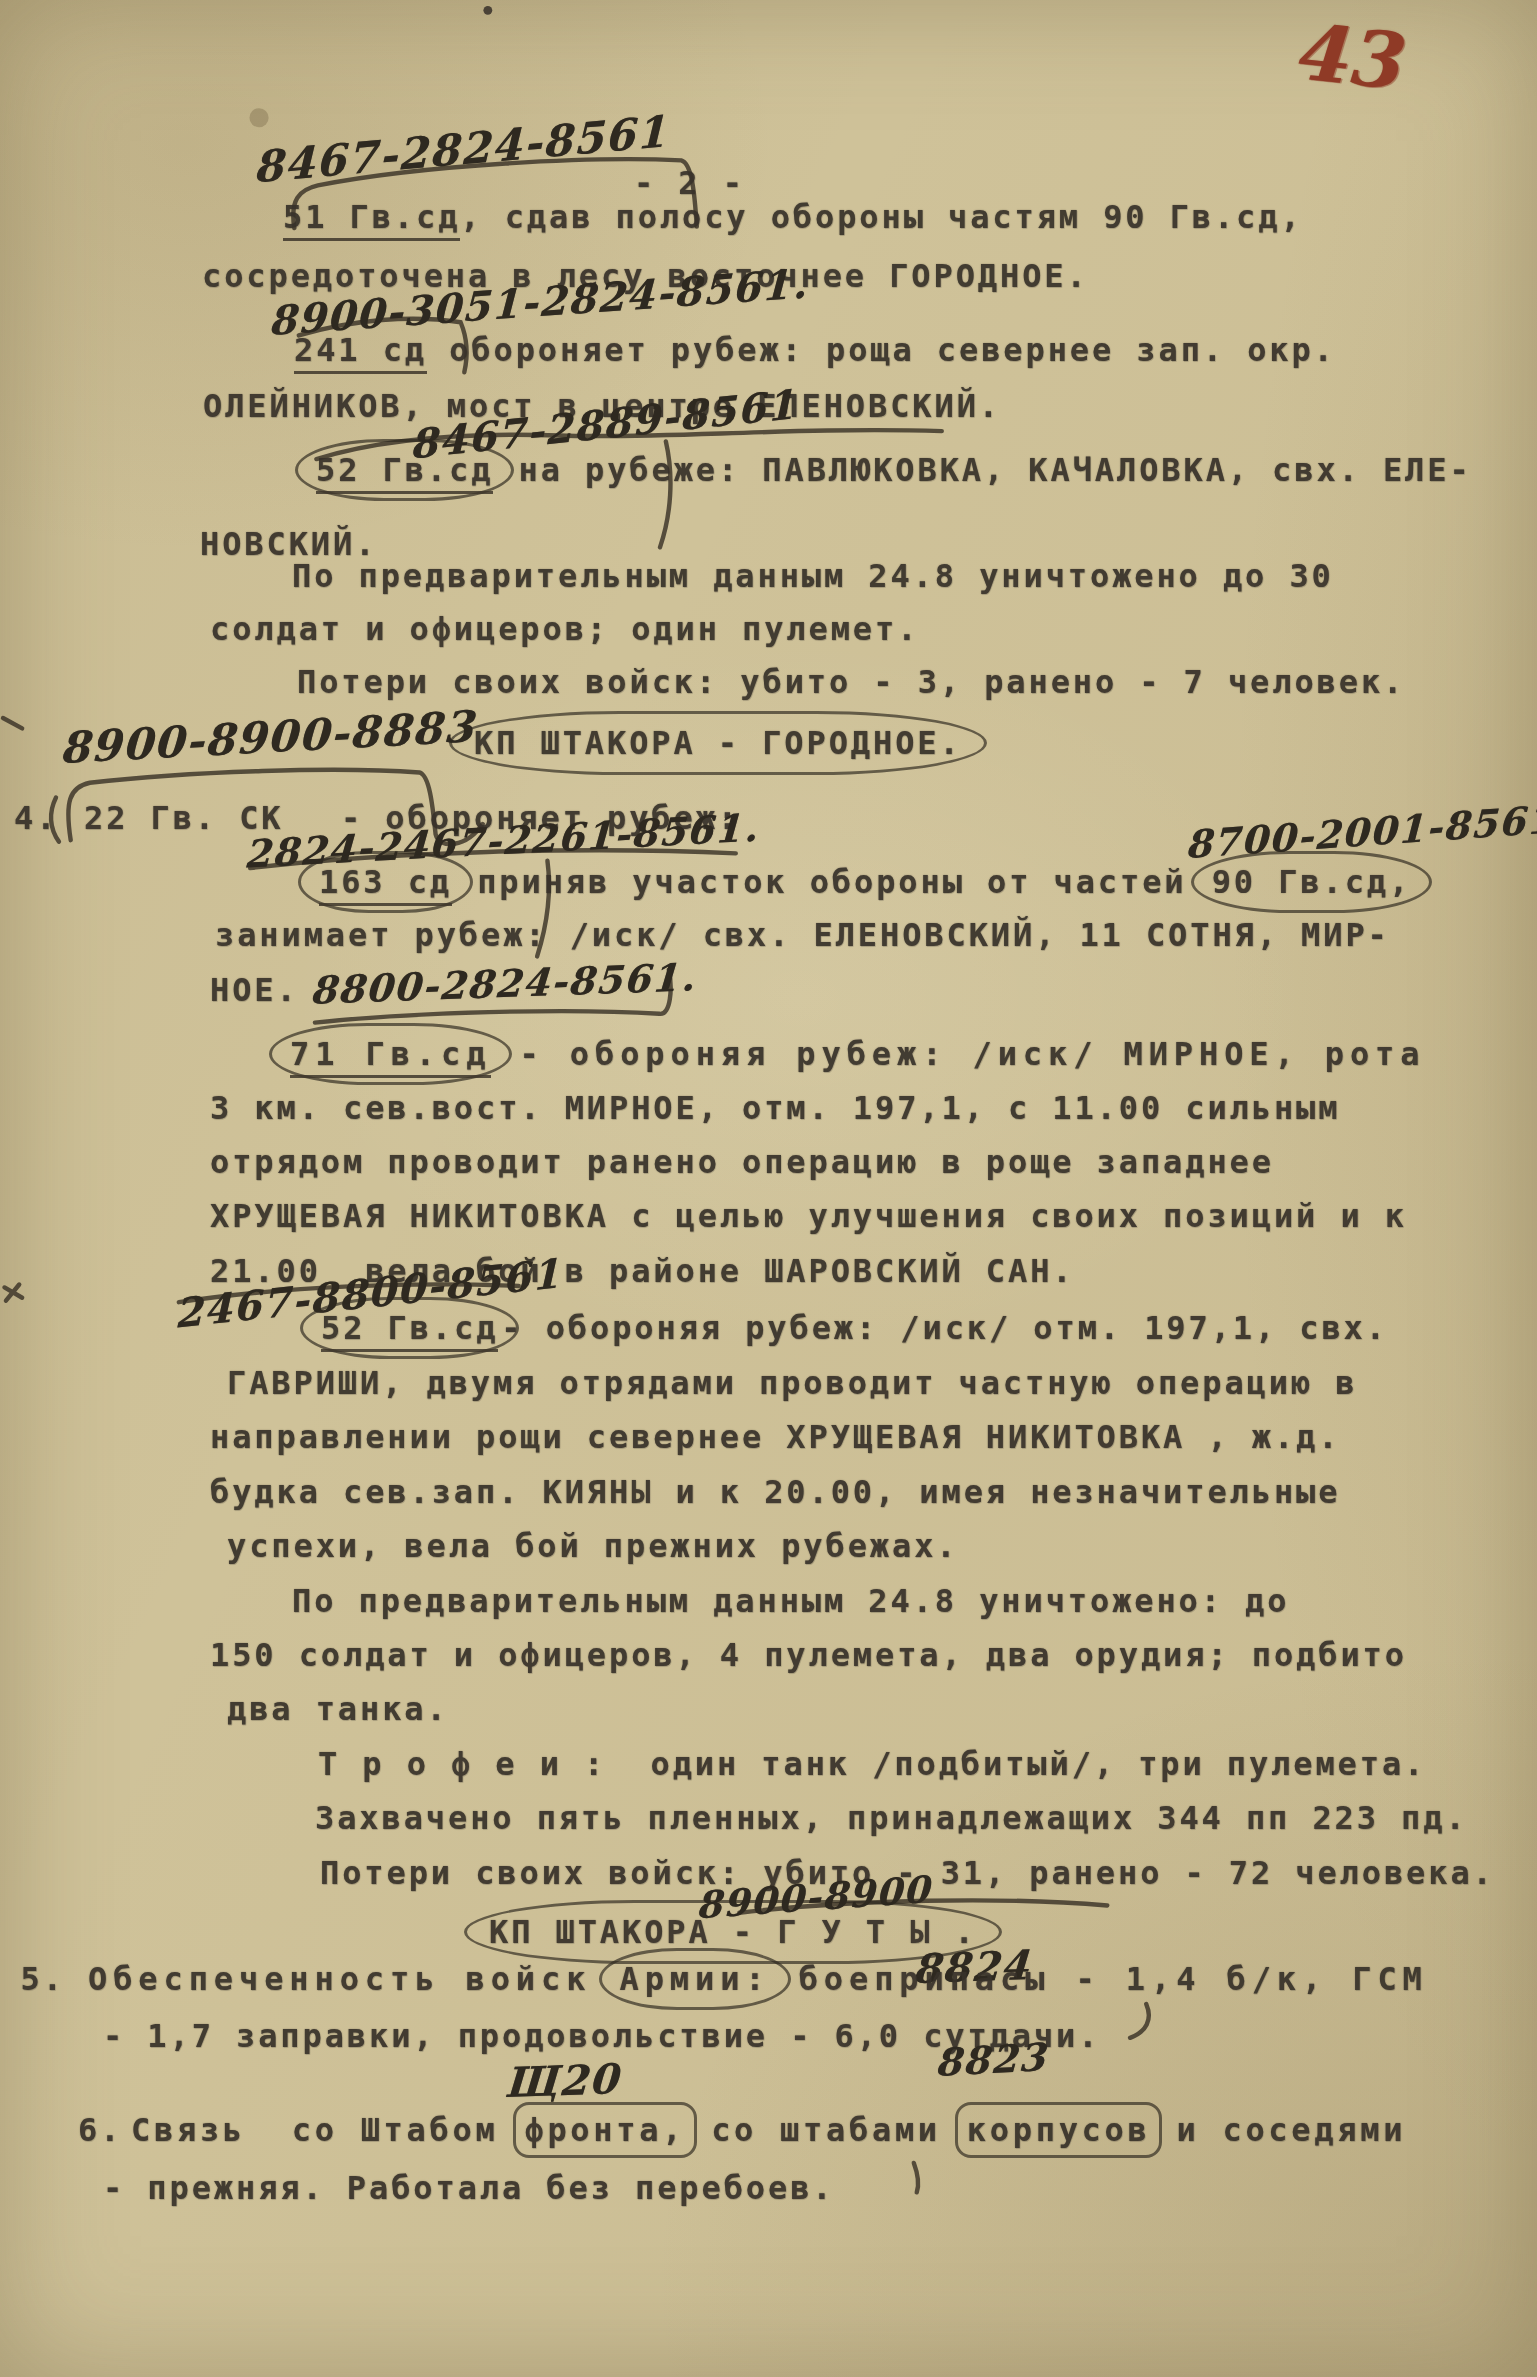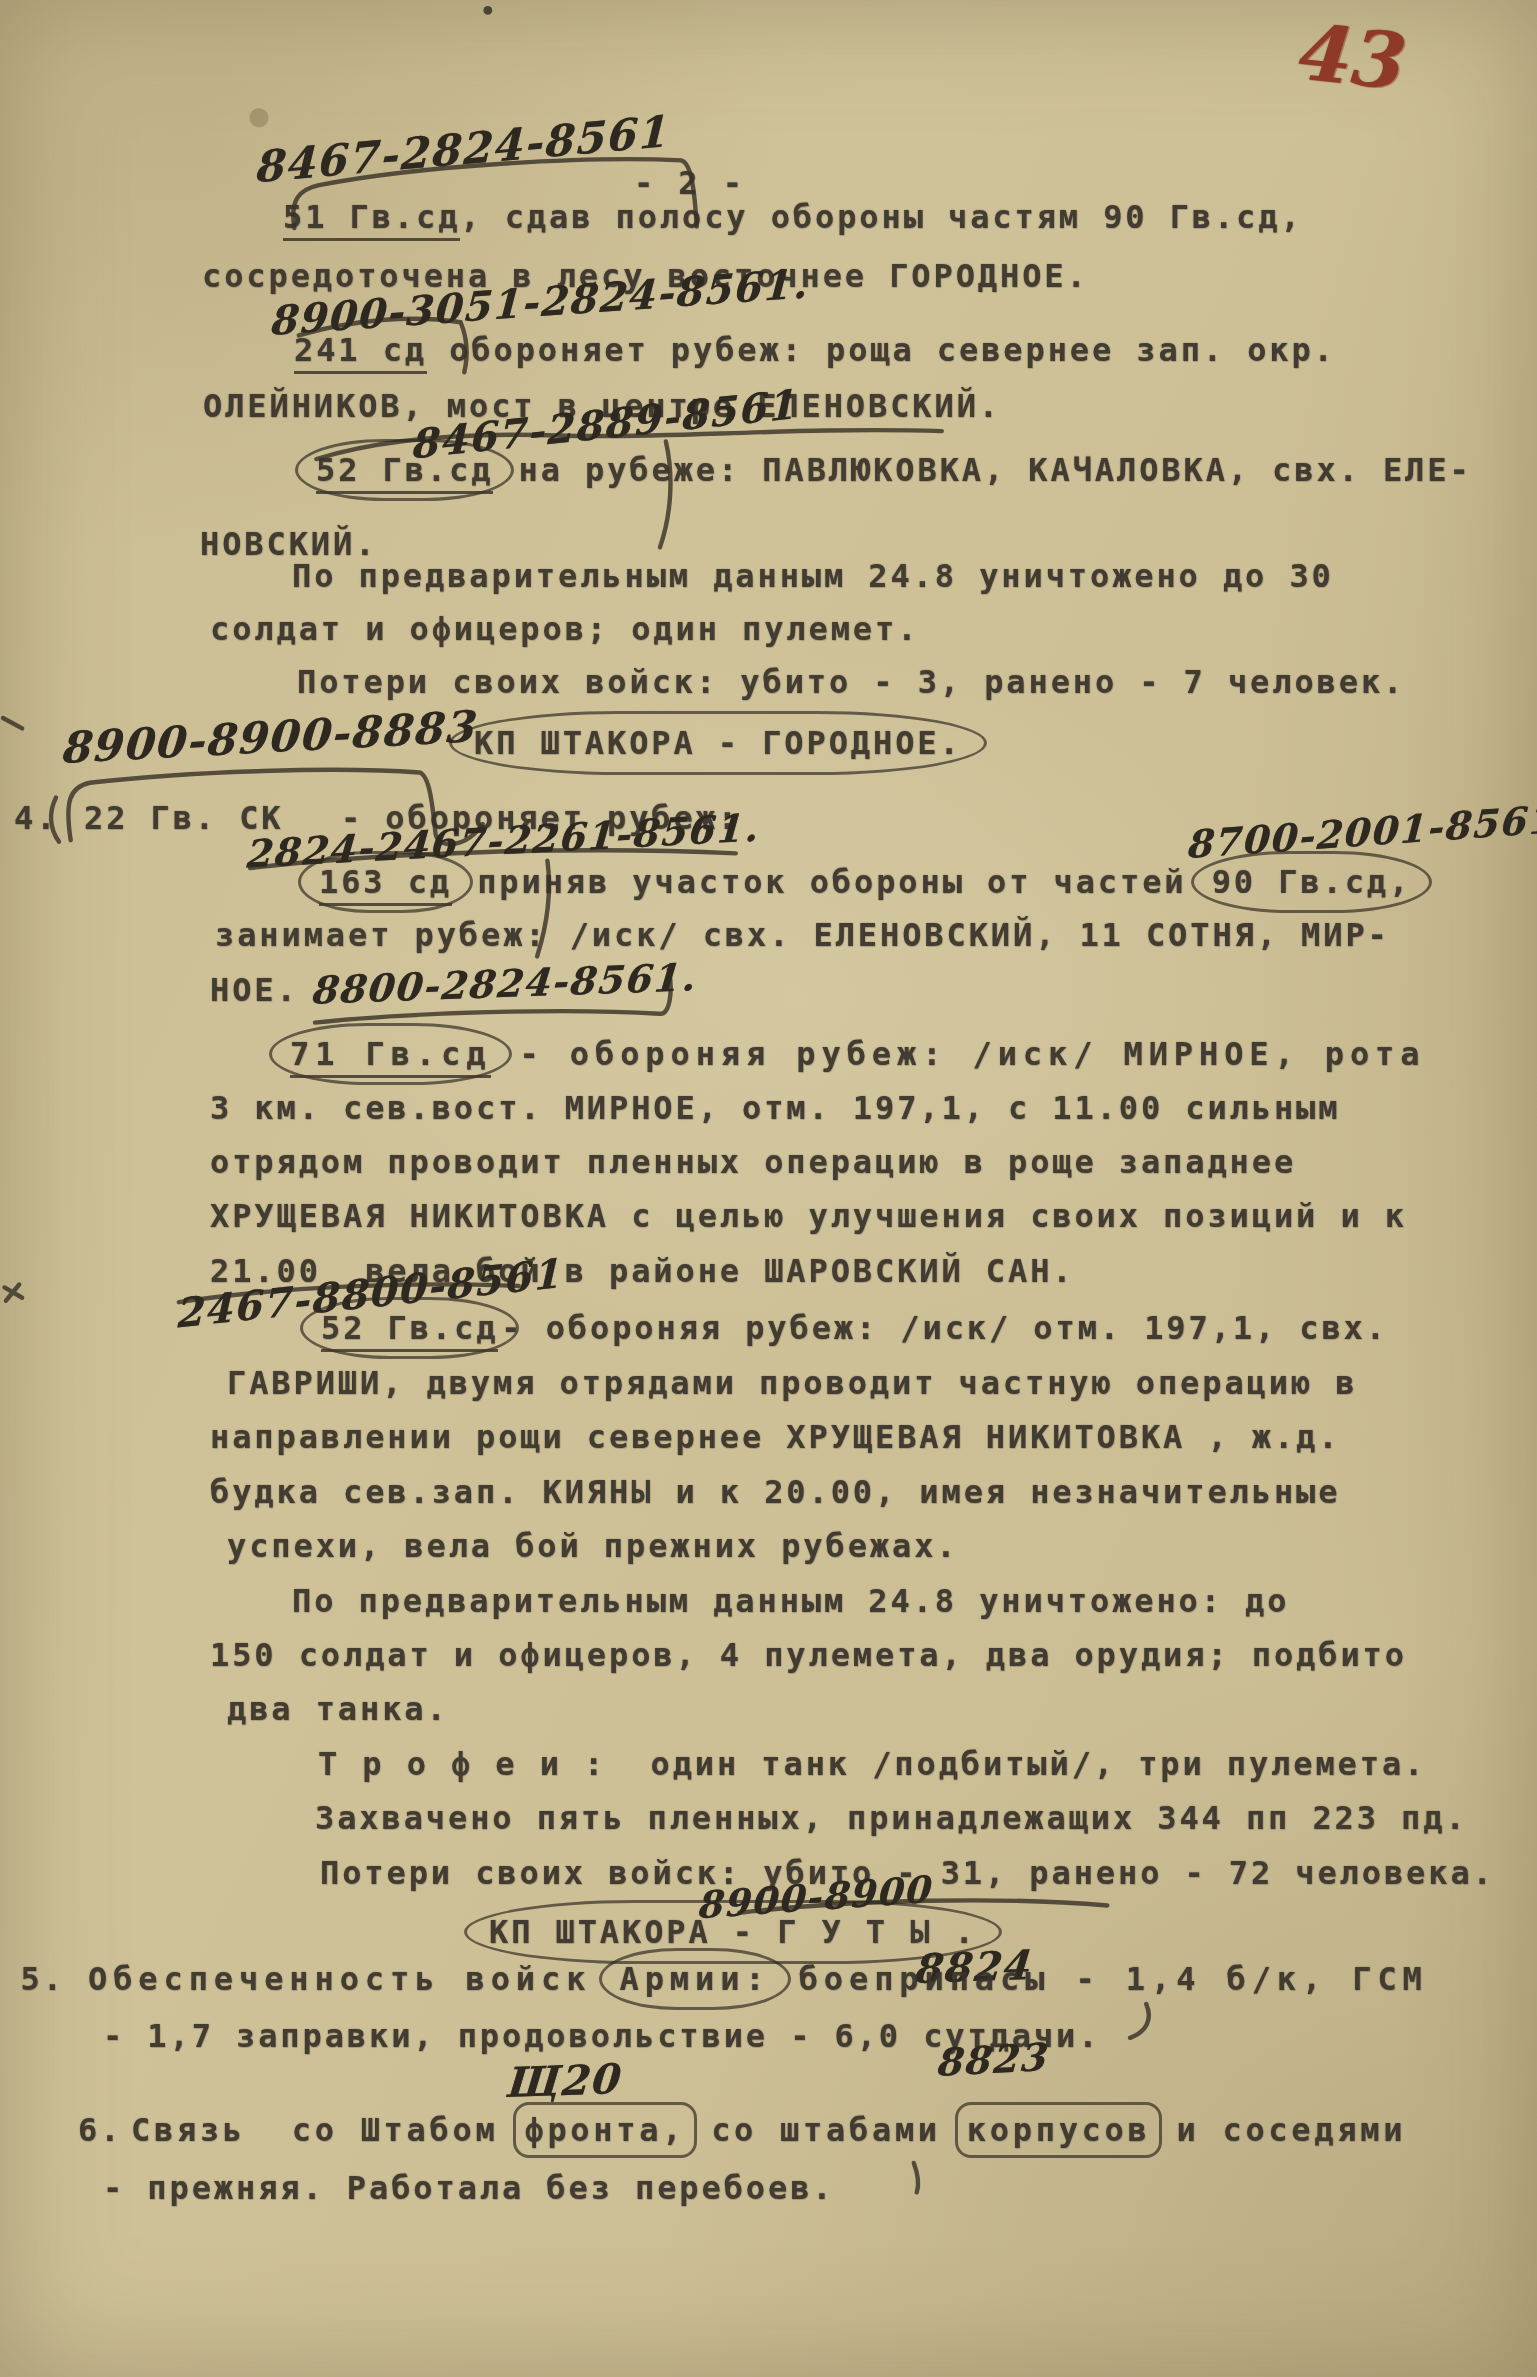--- a/index.html
+++ b/index.html
@@ -108,21 +108,21 @@
 <div class="h" style="left:247px;top:818px;font-size:38px;transform:rotate(-3deg) skewX(-8deg);">2824-2467-2261-8561.</div>
 <div class="h" style="left:1188px;top:809px;font-size:38px;transform:rotate(-4deg) skewX(-8deg);">8700-2001-8561</div>
 
 <div class="t" style="left:316px;top:862px;"><span class="circ"><span class="u">163 сд</span></span><span> приняв участок обороны от частей </span><span class="circ">90 Гв.сд,</span></div>
 <div class="t" style="left:215px;top:915px;">занимает рубеж: /иск/ свх. ЕЛЕНОВСКИЙ, 11 СОТНЯ, МИР-</div>
 <div class="t" style="left:210px;top:970px;">НОЕ.</div>
 <div class="h" style="left:313px;top:961px;font-size:38px;transform:rotate(-2deg) skewX(-8deg);">8800-2824-8561.</div>
 
 <div class="t ls8" style="left:287px;top:1034px;"><span class="circ"><span class="u">71 Гв.сд</span></span><span> - обороняя рубеж: /иск/ МИРНОЕ, рота</span></div>
 <div class="t" style="left:210px;top:1088px;">3 км. сев.вост. МИРНОЕ, отм. 197,1, с 11.00 сильным</div>
-<div class="t" style="left:210px;top:1142px;">отрядом проводит пленных операцию в роще западнее</div>
+<div class="t" style="left:210px;top:1142px;">отрядом проводит ранено операцию в роще западнее</div>
 <div class="t" style="left:210px;top:1196px;">ХРУЩЕВАЯ НИКИТОВКА с целью улучшения своих позиций и к</div>
 <div class="t" style="left:210px;top:1251px;">21.00  вела бой в районе ШАРОВСКИЙ САН.</div>
 <div class="h" style="left:177px;top:1269px;font-size:40px;transform:rotate(-6deg) skewX(-8deg);">2467-8800-8561</div>
 
 <div class="t" style="left:318px;top:1308px;"><span class="circ"><span class="u">52 Гв.сд</span></span><span>- обороняя рубеж: /иск/ отм. 197,1, свх.</span></div>
 <div class="t" style="left:227px;top:1363px;">ГАВРИШИ, двумя отрядами проводит частную операцию в</div>
 <div class="t" style="left:210px;top:1417px;">направлении рощи севернее ХРУЩЕВАЯ НИКИТОВКА , ж.д.</div>
 <div class="t" style="left:210px;top:1472px;">будка сев.зап. КИЯНЫ и к 20.00, имея незначительные</div>
 <div class="t" style="left:227px;top:1526px;">успехи, вела бой прежних рубежах.</div>
 

